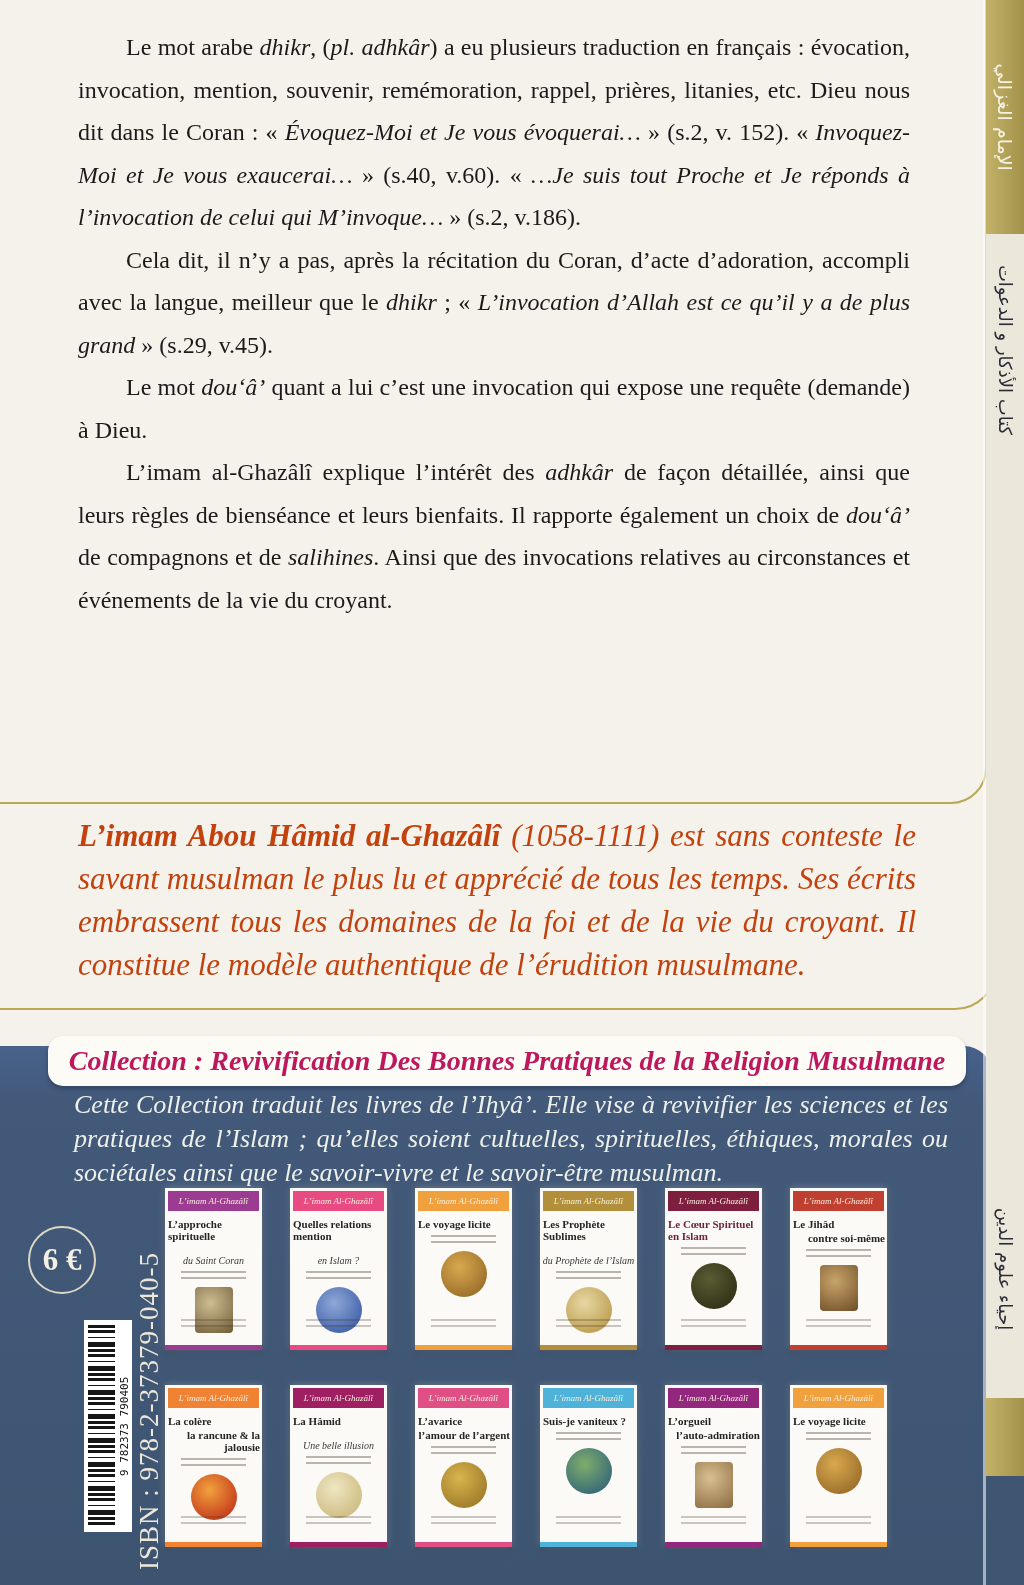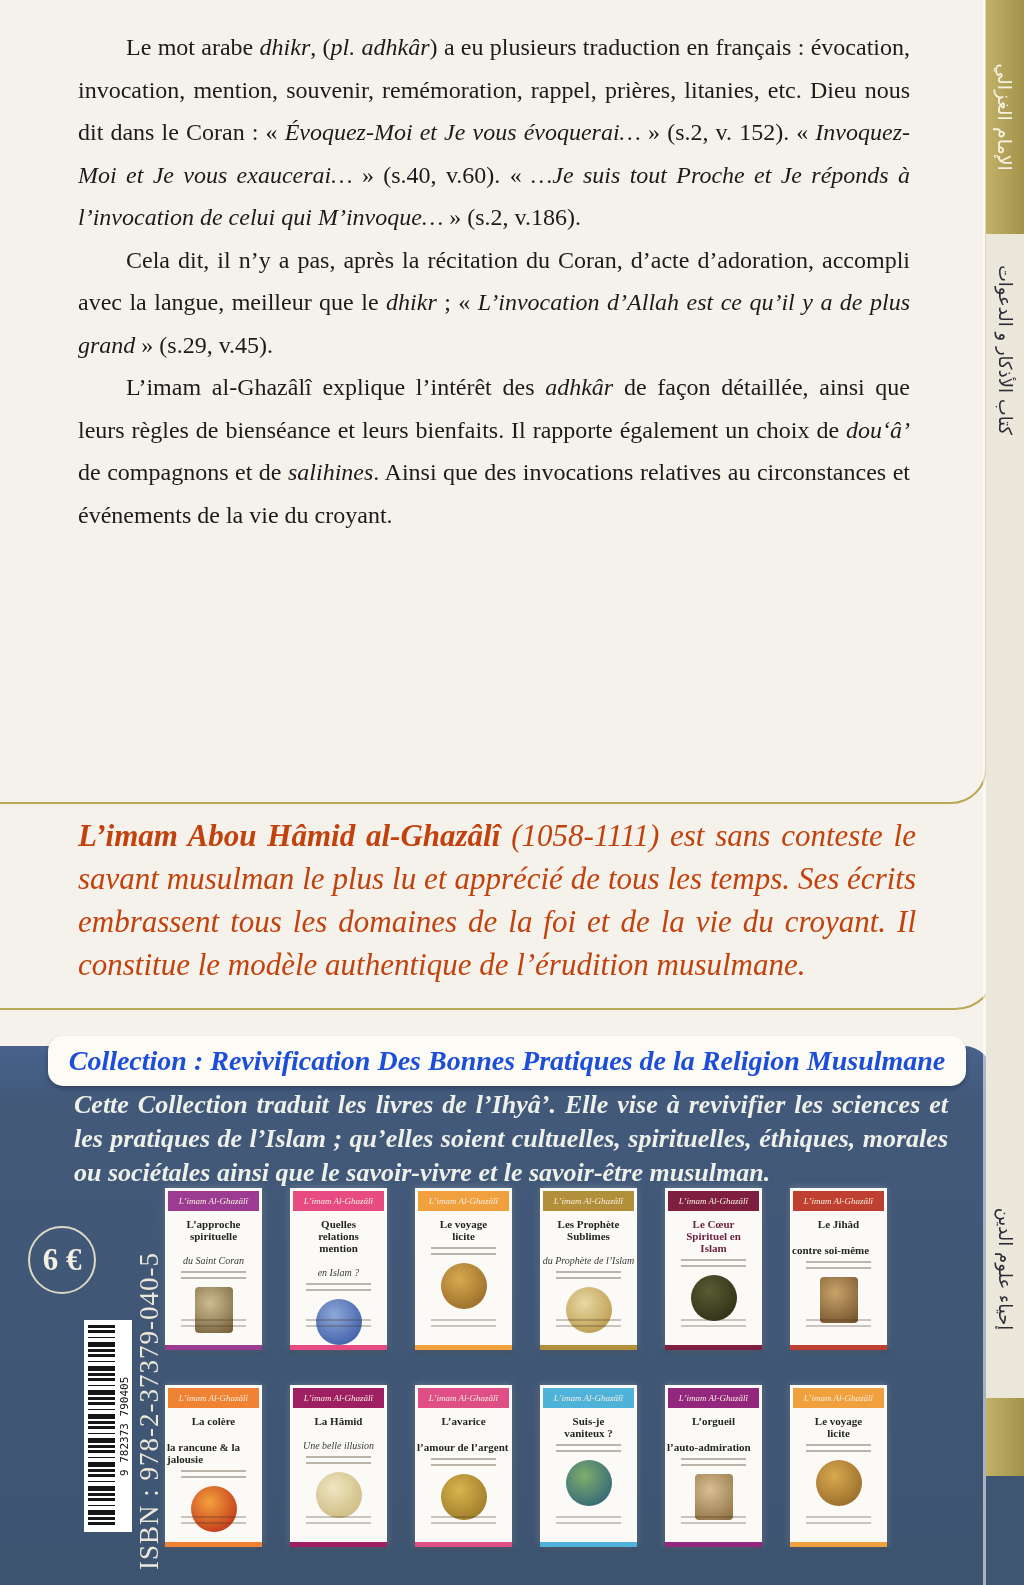--- a/index.html
+++ b/index.html
@@ -17,39 +17,39 @@
   .main-text p{margin:0;text-indent:48px;}
   .st-i{font-style:italic;}
   .st-bi{font-style:italic;font-weight:bold;}
 
   .bio{position:absolute;left:78px;top:814px;width:838px;
     font-size:31px;line-height:43px;color:#c2410c;text-align:justify;}
 
   .band{position:absolute;left:48px;top:1036px;width:918px;height:50px;
     background:#fcfbf6;border-radius:15px;display:flex;align-items:center;
     justify-content:center;z-index:3;box-shadow:0 3px 4px rgba(20,30,50,.35);}
-  .band-text{font-style:italic;font-weight:bold;font-size:28px;color:#1d4ed8;white-space:nowrap;}
+  .band-text{font-style:italic;font-weight:bold;font-size:28px;color:#be185d;white-space:nowrap;}
 
   .blue-panel{position:absolute;left:0;top:1046px;width:992px;height:539px;
     background:linear-gradient(180deg,#48628b 0%,#42597a 10%,#3d5471 100%);
     border-top-right-radius:28px;z-index:1;}
 
   .series-intro{position:absolute;left:74px;top:1088px;width:874px;z-index:2;
-    font-size:26px;line-height:34px;font-style:italic;color:#eef0ea;text-align:justify;font-weight:bold;}
+    font-size:26px;line-height:34px;font-style:italic;color:#eef0ea;text-align:justify;}
 
   
   .covers-grid{position:absolute;left:165px;top:1188px;z-index:2;display:grid;
     grid-template-columns:repeat(6,97px);grid-auto-rows:162px;column-gap:28px;row-gap:35px;}
   .cover{position:relative;background:#fbfaf6;border-radius:0;overflow:hidden;
     box-shadow:0 0 7px rgba(255,255,255,.30),0 2px 5px rgba(0,0,15,.4);}
   .cover-head{height:20px;margin:3px 3px 0;display:flex;align-items:center;justify-content:center;}
   .cover-head-text{font-style:italic;font-size:9px;color:#f7eedd;white-space:nowrap;}
-  .cover-title{margin-top:7px;text-align:center;font-weight:bold;font-size:11px;
-    line-height:12px;color:#252525;padding:0 15px;}
-  .cover-title2{margin-top:14px;text-align:left;font-weight:bold;font-size:11px;
+  .cover-title{margin-top:7px;text-align:left;font-weight:bold;font-size:11px;
+    line-height:12px;color:#252525;padding:0 3px;}
+  .cover-title2{margin-top:2px;text-align:right;font-weight:bold;font-size:11px;
     line-height:12px;color:#252525;padding:0 2px;}
   .cover-sub{margin-top:13px;text-align:center;font-style:italic;font-size:10px;color:#3a3a3a;}
   .mini{width:68%;height:9px;margin:5px auto 0;opacity:.65;
     background:repeating-linear-gradient(to bottom,rgba(70,55,40,.55) 0 2px,transparent 2px 6px);}
   .cover-art{width:46px;height:46px;border-radius:50%;margin:7px auto 0;}
   .art-rect{border-radius:4px;width:38px;height:46px;}
   .footline{position:absolute;bottom:20px;left:16%;width:68%;height:11px;opacity:.55;
     background:repeating-linear-gradient(to bottom,rgba(70,55,40,.5) 0 2px,transparent 2px 6px);}
   .cover-foot{position:absolute;bottom:0;left:0;right:0;height:5px;}
 
@@ -87,20 +87,21 @@
 <body>
 
 <div id="page">
 
   <div class="border-outer"></div>
   <div class="border-inner"></div>
 
   <div class="main-text">
     <p><span>Le mot arabe </span><span class="st-i">dhikr</span><span>, (</span><span class="st-i">pl. adhkâr</span><span>) a eu plusieurs traduction en français : évocation, invocation, mention, souvenir, remémoration, rappel, prières, litanies, etc. Dieu nous dit dans le Coran : « </span><span class="st-i">Évoquez-Moi et Je vous évoquerai… </span><span>» (s.2, v. 152). « </span><span class="st-i">Invoquez-Moi et Je vous exaucerai… </span><span>» (s.40, v.60). « </span><span class="st-i">…Je suis tout Proche et Je réponds à l’invocation de celui qui M’invoque… </span><span>» (s.2, v.186).</span></p>
     <p><span>Cela dit, il n’y a pas, après la récitation du Coran, d’acte d’adoration, accompli avec la langue, meilleur que le </span><span class="st-i">dhikr</span><span> ; « </span><span class="st-i">L’invocation d’Allah est ce qu’il y a de plus grand</span><span> » (s.29, v.45).</span></p>
+    <p><span>Le mot </span><span class="st-i">dou‘â’</span><span> quant a lui c’est une invocation qui expose une requête (demande) à Dieu.</span></p>
     <p><span>L’imam al-Ghazâlî explique l’intérêt des </span><span class="st-i">adhkâr</span><span>  de façon détaillée, ainsi que leurs règles de bienséance et leurs bienfaits. Il rapporte également un choix de </span><span class="st-i">dou‘â’</span><span> de compagnons et de </span><span class="st-i">salihines</span><span>. Ainsi que  des invocations relatives au circonstances et événements de la vie du croyant.</span></p>
   </div>
 
   <div class="bio"><span class="st-bi">L’imam Abou Hâmid al-Ghazâlî </span><span class="st-i">(1058-1111) est sans conteste le savant musulman le plus lu et apprécié de tous les temps. Ses écrits embrassent tous les domaines de la foi et de la vie du croyant. Il constitue le modèle authentique de l’érudition musulmane.</span></div>
 
   <div class="blue-panel"></div>
 
   <div class="band">
     <span class="band-text">Collection : Revivification Des Bonnes Pratiques de la Religion Musulmane</span>
   </div>

